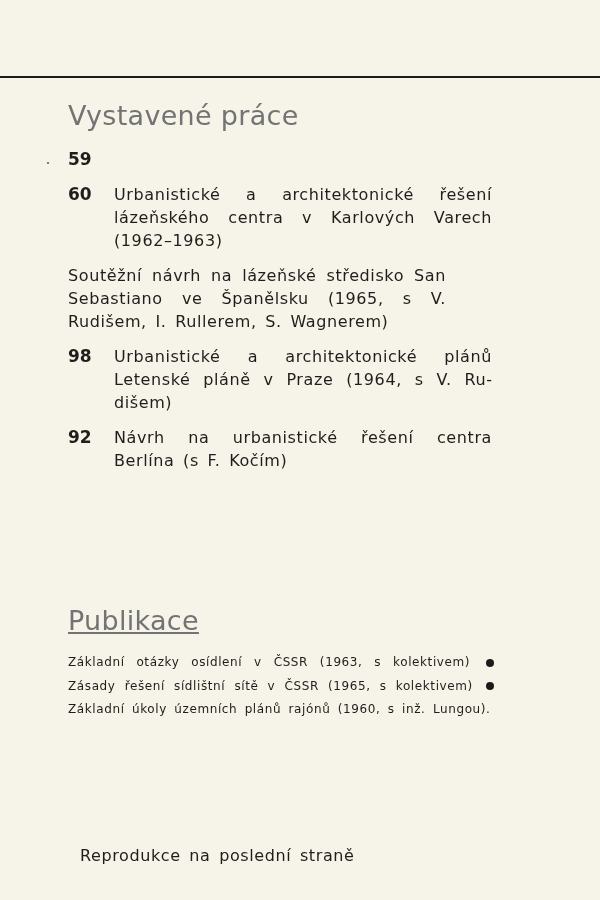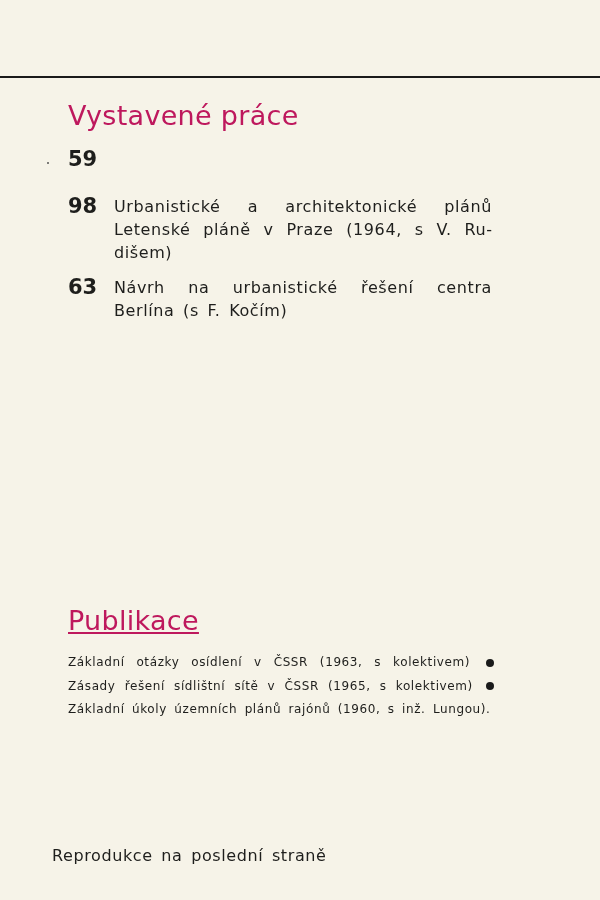--- a/index.html
+++ b/index.html
@@ -11,78 +11,83 @@
       position: relative;
       overflow: hidden;
     }
     .rule {
       position: absolute; left: 0; top: 76px; width: 600px; height: 2px;
       background: #1a1a1a;
     }
     .heading {
       position: absolute; left: 68px;
       font-size: 27px; font-weight: normal; letter-spacing: 0.3px;
-      color: #be185d;
+      color: #737373;
     }
     .works-heading { top: 100px; }
     .pubs-heading { top: 605px; }
     .works-list {
       position: absolute; left: 68px; top: 148px; width: 430px;
       list-style: none; margin: 0; padding: 0;
     }
     .work-item { display: flex; margin-bottom: 12px; }
     .work-num {
       width: 46px; flex-shrink: 0;
-      font-weight: bold; font-size: 21px; line-height: 23px;
+      font-weight: bold; font-size: 17px; line-height: 23px;
     }
     .work-text {
       width: 378px;
       font-size: 16px; line-height: 23px;
       text-align: justify; text-align-last: left;
       letter-spacing: 0.6px; word-spacing: 3px;
     }
     .pubs-text {
       position: absolute; left: 68px; top: 651px; width: 430px;
       font-size: 12px; line-height: 23.5px;
       text-align: justify; text-align-last: left;
       letter-spacing: 0.6px; word-spacing: 3px;
     }
     .bullet {
       display: inline-block; width: 8px; height: 8px; border-radius: 50%;
       background: #1a1a1a; vertical-align: middle; margin: 0 4px;
     }
     .footer-note {
-      position: absolute; left: 52px; top: 846px;
+      position: absolute; left: 80px; top: 846px;
       font-size: 16px; letter-spacing: 0.6px; word-spacing: 3px;
     }
     .margin-dot {
       position: absolute; left: 47px; top: 162px; width: 2px; height: 2px;
       background: #555; border-radius: 50%;
     }
   </style>
 </head>
 <body>
 
 <div class="rule"></div>
 <div class="margin-dot"></div>
 
 <h2 class="heading works-heading" style="margin:0;">Vystavené práce</h2>
 
 <ul class="works-list">
   <li class="work-item">
     <span class="work-num">59</span>
   </li>
   <li class="work-item">
+    <span class="work-num">60</span>
+    <span class="work-text">Urbanistické a architektonické řešení lázeňského centra v Karlových Varech (1962–1963)</span>
+  </li>
+  <li class="work-item">
+    <span class="work-text">Soutěžní návrh na lázeňské středisko San Sebastiano ve Španělsku (1965, s V. Rudišem, I. Rullerem, S. Wagne­rem)</span>
   </li>
   <li class="work-item">
     <span class="work-num">98</span>
     <span class="work-text">Urbanistické a architektonické plánů Letenské pláně v Praze (1964, s V. Ru­dišem)</span>
   </li>
   <li class="work-item">
-    <span class="work-num">63</span>
+    <span class="work-num">92</span>
     <span class="work-text">Návrh na urbanistické řešení centra Berlína (s F. Kočím)</span>
   </li>
 </ul>
 
 <h2 class="heading pubs-heading" style="margin:0;text-decoration:underline;">Publikace</h2>
 
 <p class="pubs-text" style="margin:0;">
   <span>Základní otázky osídlení v ČSSR (1963, s kolektivem)</span>
   <span class="bullet"></span>
   <span>Zásady řešení sídlištní sítě v ČSSR (1965, s kolektivem)</span>

